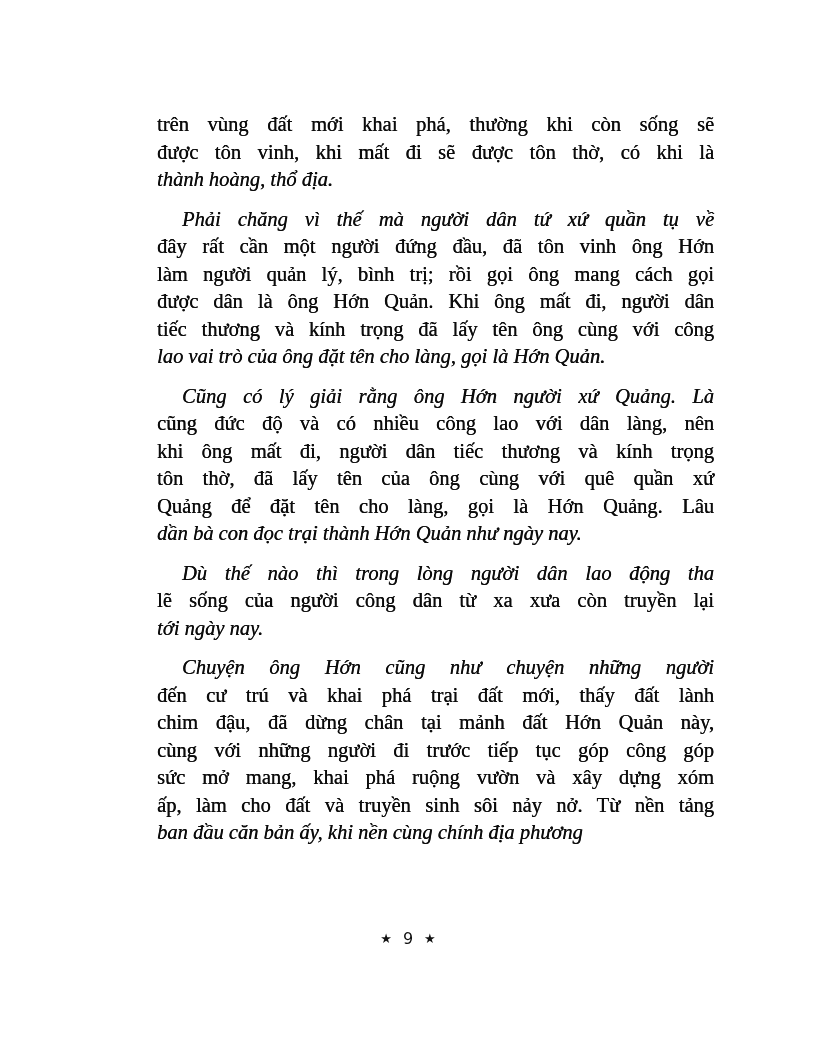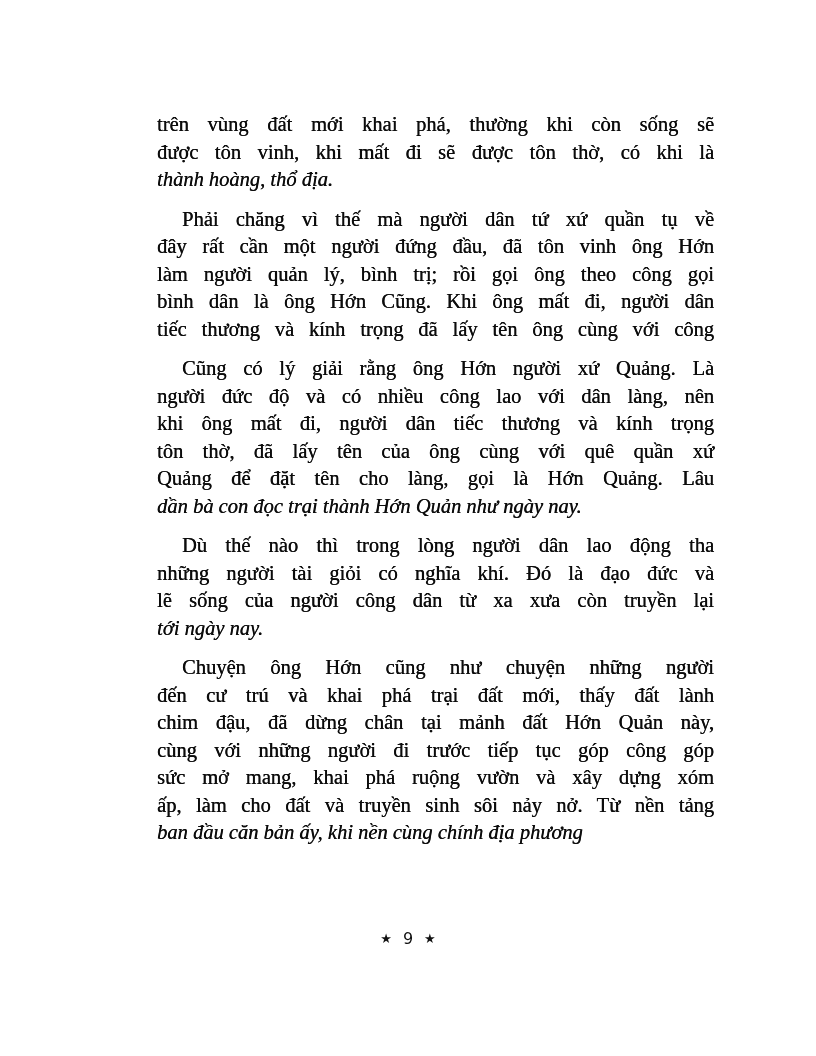--- a/index.html
+++ b/index.html
@@ -31,20 +31,21 @@
     white-space: normal;
     color: #0c0c0c;
     text-shadow: 0.3px 0 0 currentColor;
   }
   .line.last {
     text-align-last: left;
     font-style: italic;
   }
   .line.indent {
     text-indent: 25px;
+    font-style: italic;
   }
   .para-gap {
     height: 12px;
   }
   .page-footer {
     position: absolute;
     left: 0;
     top: 930px;
     width: 100%;
     display: flex;
@@ -67,33 +68,33 @@
 <body>
 
 <div class="page">
   <main class="text-block" id="text-block">
       <div class="line">trên vùng đất mới khai phá, thường khi còn sống sẽ</div>
       <div class="line">được tôn vinh, khi mất đi sẽ được tôn thờ, có khi là</div>
       <div class="line last">thành hoàng, thổ địa.</div>
       <div class="para-gap"></div>
       <div class="line indent">Phải chăng vì thế mà người dân tứ xứ quần tụ về</div>
       <div class="line">đây rất cần một người đứng đầu, đã tôn vinh ông Hớn</div>
-      <div class="line">làm người quản lý, bình trị; rồi gọi ông theo công gọi</div>
-      <div class="line">bình dân là ông Hớn Cũng. Khi ông mất đi, người dân</div>
+      <div class="line">làm người quản lý, bình trị; rồi gọi ông mang cách gọi</div>
+      <div class="line">được dân là ông Hớn Quản. Khi ông mất đi, người dân</div>
       <div class="line">tiếc thương và kính trọng đã lấy tên ông cùng với công</div>
+      <div class="line last">lao vai trò của ông đặt tên cho làng, gọi là Hớn Quản.</div>
       <div class="para-gap"></div>
       <div class="line indent">Cũng có lý giải rằng ông Hớn người xứ Quảng. Là</div>
-      <div class="line">người đức độ và có nhiều công lao với dân làng, nên</div>
+      <div class="line">cũng đức độ và có nhiều công lao với dân làng, nên</div>
       <div class="line">khi ông mất đi, người dân tiếc thương và kính trọng</div>
       <div class="line">tôn thờ, đã lấy tên của ông cùng với quê quần xứ</div>
       <div class="line">Quảng để đặt tên cho làng, gọi là Hớn Quảng. Lâu</div>
       <div class="line last">dần bà con đọc trại thành Hớn Quản như ngày nay.</div>
       <div class="para-gap"></div>
       <div class="line indent">Dù thế nào thì trong lòng người dân lao động tha</div>
-      <div class="line">những người tài giỏi có nghĩa khí. Đó là đạo đức và</div>
       <div class="line">lẽ sống của người công dân từ xa xưa còn truyền lại</div>
       <div class="line last">tới ngày nay.</div>
       <div class="para-gap"></div>
       <div class="line indent">Chuyện ông Hớn cũng như chuyện những người</div>
       <div class="line">đến cư trú và khai phá trại đất mới, thấy đất lành</div>
       <div class="line">chim đậu, đã dừng chân tại mảnh đất Hớn Quản này,</div>
       <div class="line">cùng với những người đi trước tiếp tục góp công góp</div>
       <div class="line">sức mở mang, khai phá ruộng vườn và xây dựng xóm</div>
       <div class="line">ấp, làm cho đất và truyền sinh sôi nảy nở. Từ nền tảng</div>
       <div class="line last">ban đầu căn bản ấy, khi nền cùng chính địa phương</div>

